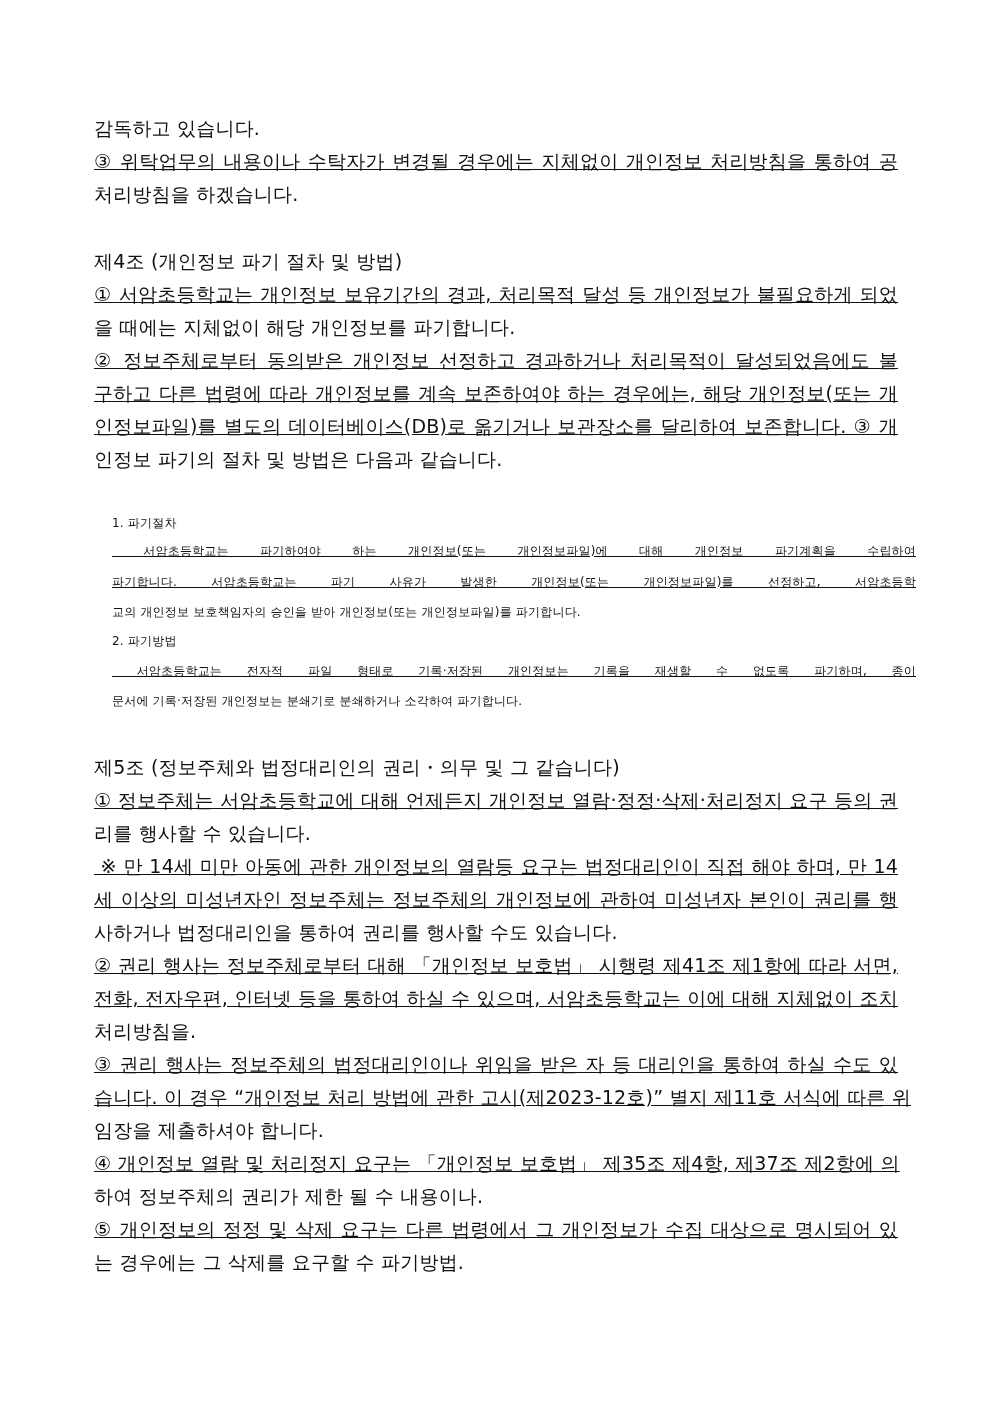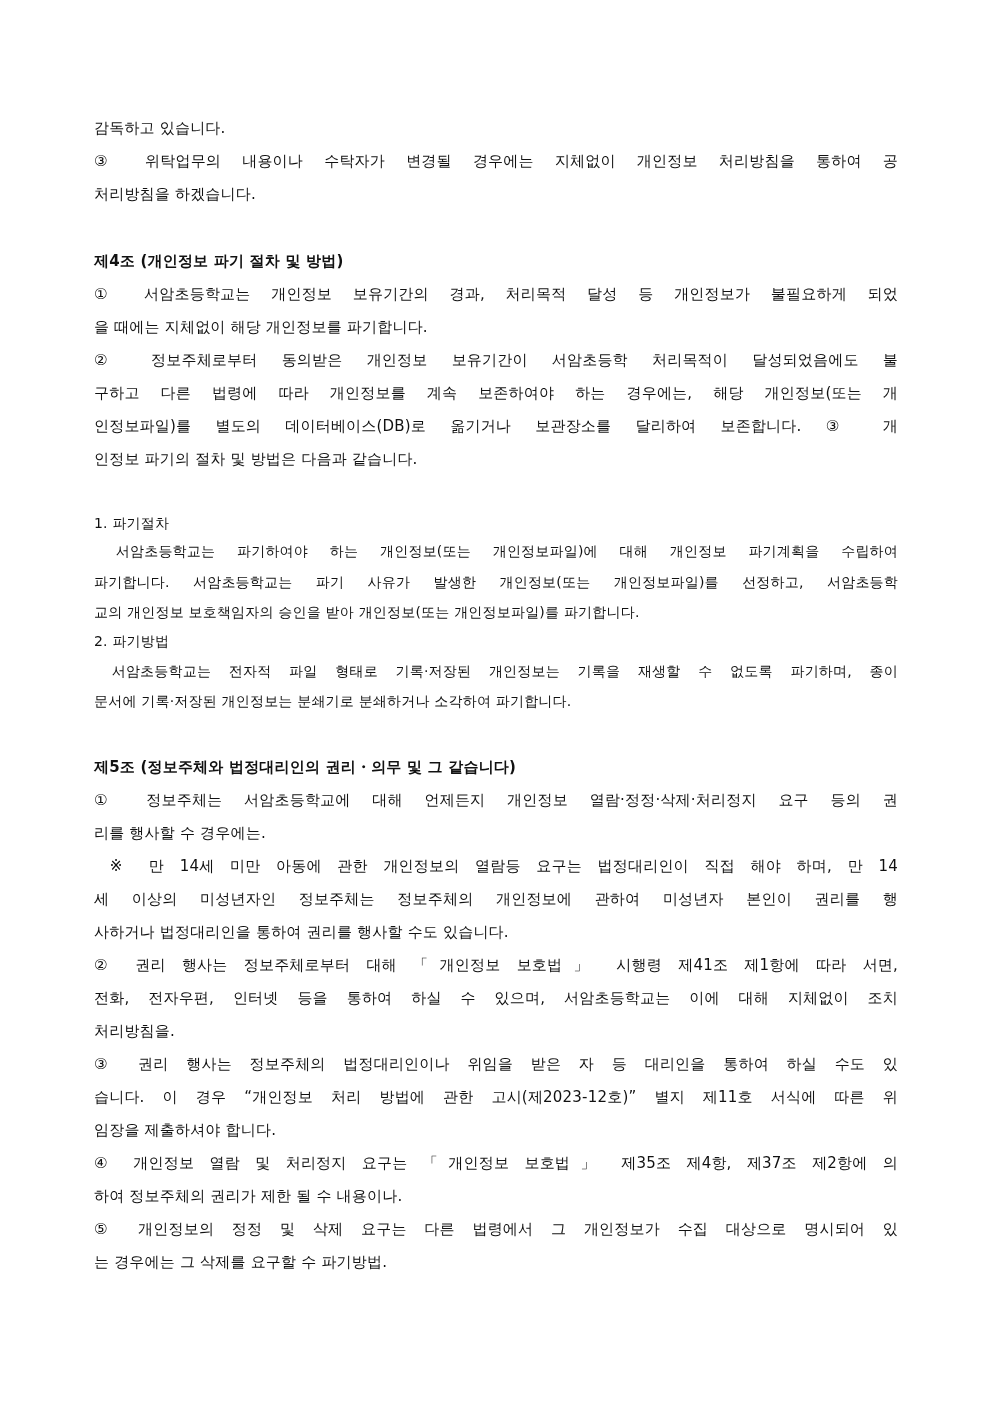--- a/index.html
+++ b/index.html
@@ -1,51 +1,51 @@
 <!DOCTYPE html>
 <html><head>
 <meta charset="utf-8">
 <style>
   html, body { margin: 0; padding: 0; background: #ffffff; }
   body { width: 992px; height: 1403px; position: relative; overflow: hidden; }
   .page { position: absolute; left: 94px; top: 0; width: 804px; font-family: "DejaVu Sans", sans-serif; color: #111; }
-  .ln { position: absolute; left: 0; width: 804px; font-size: 15px; line-height: 20px; white-space: nowrap; letter-spacing: 0.2px; }
-  .j { text-align: justify; text-align-last: justify; }
-  .bold { font-weight: bold; }
-  .sm { font-size: 14px; }
+  .ln { position: absolute; left: 0; width: 804px; font-size: 19px; line-height: 20px; white-space: nowrap; letter-spacing: 0.2px; }
+  .j { text-align: justify; text-align-last: justify; text-decoration: underline; }
+  .bold { font-weight: normal; }
+  .sm { font-size: 12px; margin-left: 18px; }
 </style>
 </head>
 <body>
 
 <div class="page">
 
   <div class="ln" style="top:118px">감독하고 있습니다.</div>
   <div class="ln j" style="top:151px">③ 위탁업무의 내용이나 수탁자가 변경될 경우에는 지체없이 개인정보 처리방침을 통하여 공</div>
   <div class="ln" style="top:184px">처리방침을 하겠습니다.</div>
 
   <div class="ln bold" style="top:251px">제4조 (개인정보 파기 절차 및 방법)</div>
   <div class="ln j" style="top:284px">① 서암초등학교는 개인정보 보유기간의 경과, 처리목적 달성 등 개인정보가 불필요하게 되었</div>
   <div class="ln" style="top:317px">을 때에는 지체없이 해당 개인정보를 파기합니다.</div>
-  <div class="ln j" style="top:350px">② 정보주체로부터 동의받은 개인정보 보유기간이 서암초등학 처리목적이 달성되었음에도 불</div>
+  <div class="ln j" style="top:350px">② 정보주체로부터 동의받은 개인정보 선정하고 경과하거나 처리목적이 달성되었음에도 불</div>
   <div class="ln j" style="top:383px">구하고 다른 법령에 따라 개인정보를 계속 보존하여야 하는 경우에는, 해당 개인정보(또는 개</div>
   <div class="ln j" style="top:416px">인정보파일)를 별도의 데이터베이스(DB)로 옮기거나 보관장소를 달리하여 보존합니다. ③ 개</div>
   <div class="ln" style="top:449px">인정보 파기의 절차 및 방법은 다음과 같습니다.</div>
 
   <div class="ln sm" style="top:513px">1. 파기절차</div>
   <div class="ln sm j" style="top:541px; white-space:pre"> 서암초등학교는 파기하여야 하는 개인정보(또는 개인정보파일)에 대해 개인정보 파기계획을 수립하여</div>
   <div class="ln sm j" style="top:572px">파기합니다. 서암초등학교는 파기 사유가 발생한 개인정보(또는 개인정보파일)를 선정하고, 서암초등학</div>
   <div class="ln sm" style="top:602px">교의 개인정보 보호책임자의 승인을 받아 개인정보(또는 개인정보파일)를 파기합니다.</div>
 
   <div class="ln sm" style="top:631px">2. 파기방법</div>
   <div class="ln sm j" style="top:661px; white-space:pre"> 서암초등학교는 전자적 파일 형태로 기록·저장된 개인정보는 기록을 재생할 수 없도록 파기하며, 종이</div>
   <div class="ln sm" style="top:691px">문서에 기록·저장된 개인정보는 분쇄기로 분쇄하거나 소각하여 파기합니다.</div>
 
   <div class="ln bold" style="top:757px">제5조 (정보주체와 법정대리인의 권리・의무 및 그 같습니다)</div>
   <div class="ln j" style="top:790px">① 정보주체는 서암초등학교에 대해 언제든지 개인정보 열람·정정·삭제·처리정지 요구 등의 권</div>
-  <div class="ln" style="top:823px">리를 행사할 수 경우에는.</div>
+  <div class="ln" style="top:823px">리를 행사할 수 있습니다.</div>
   <div class="ln j" style="top:856px; white-space:pre"> ※ 만 14세 미만 아동에 관한 개인정보의 열람등 요구는 법정대리인이 직접 해야 하며, 만 14</div>
   <div class="ln j" style="top:889px">세 이상의 미성년자인 정보주체는 정보주체의 개인정보에 관하여 미성년자 본인이 권리를 행</div>
   <div class="ln" style="top:922px">사하거나 법정대리인을 통하여 권리를 행사할 수도 있습니다.</div>
   <div class="ln j" style="top:955px">② 권리 행사는 정보주체로부터 대해 「개인정보 보호법」 시행령 제41조 제1항에 따라 서면,</div>
   <div class="ln j" style="top:988px">전화, 전자우편, 인터넷 등을 통하여 하실 수 있으며, 서암초등학교는 이에 대해 지체없이 조치</div>
   <div class="ln" style="top:1021px">처리방침을.</div>
   <div class="ln j" style="top:1054px">③ 권리 행사는 정보주체의 법정대리인이나 위임을 받은 자 등 대리인을 통하여 하실 수도 있</div>
   <div class="ln j" style="top:1087px">습니다. 이 경우 “개인정보 처리 방법에 관한 고시(제2023-12호)” 별지 제11호 서식에 따른 위</div>
   <div class="ln" style="top:1120px">임장을 제출하셔야 합니다.</div>
   <div class="ln j" style="top:1153px">④ 개인정보 열람 및 처리정지 요구는 「개인정보 보호법」 제35조 제4항, 제37조 제2항에 의</div>

